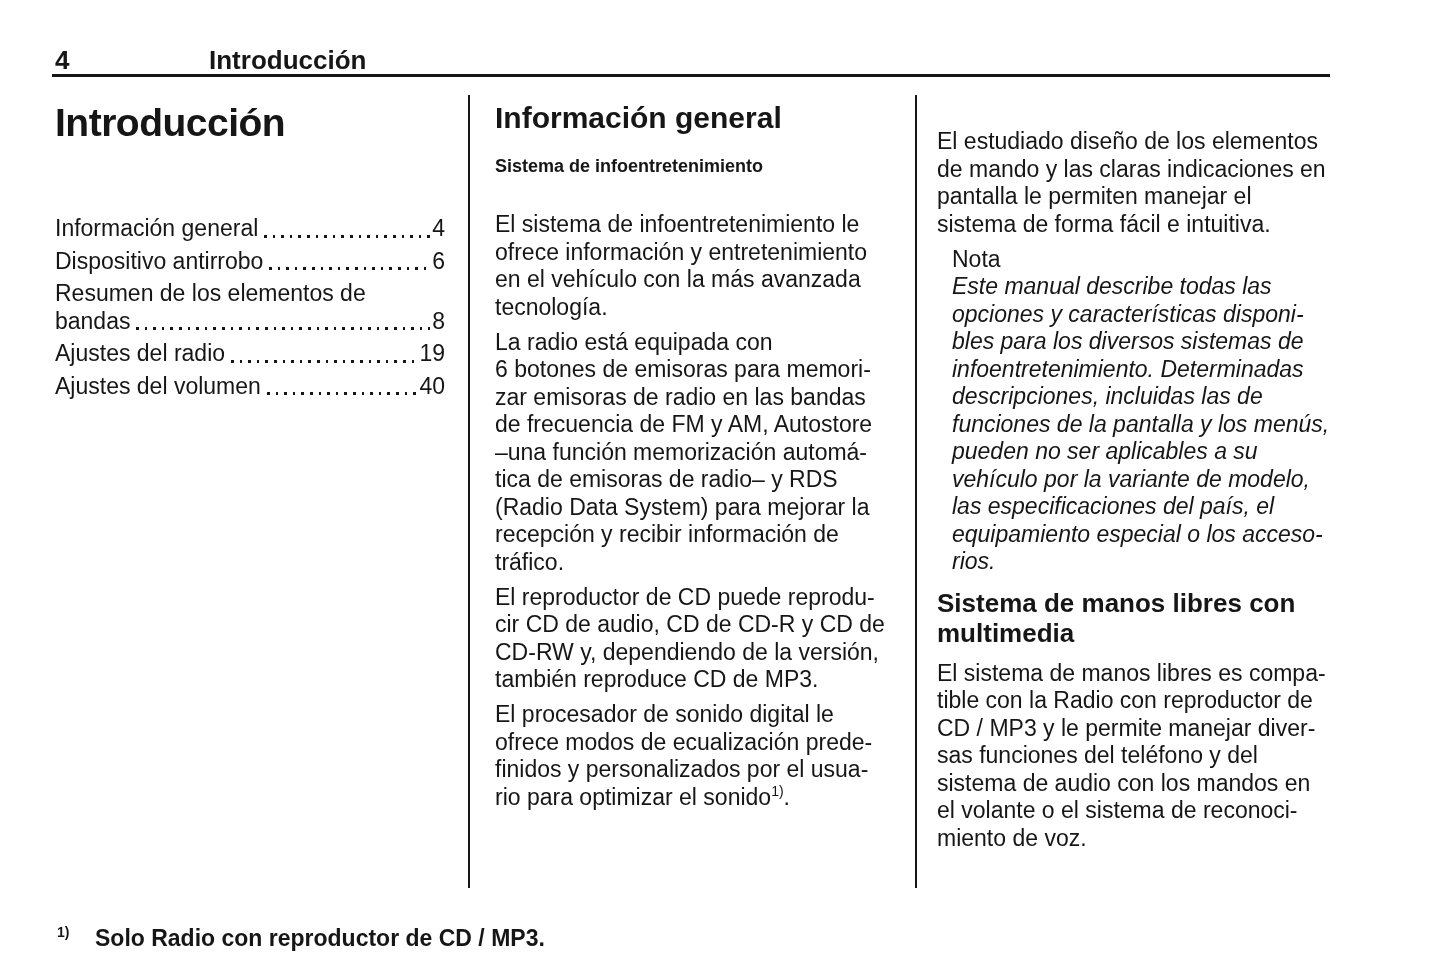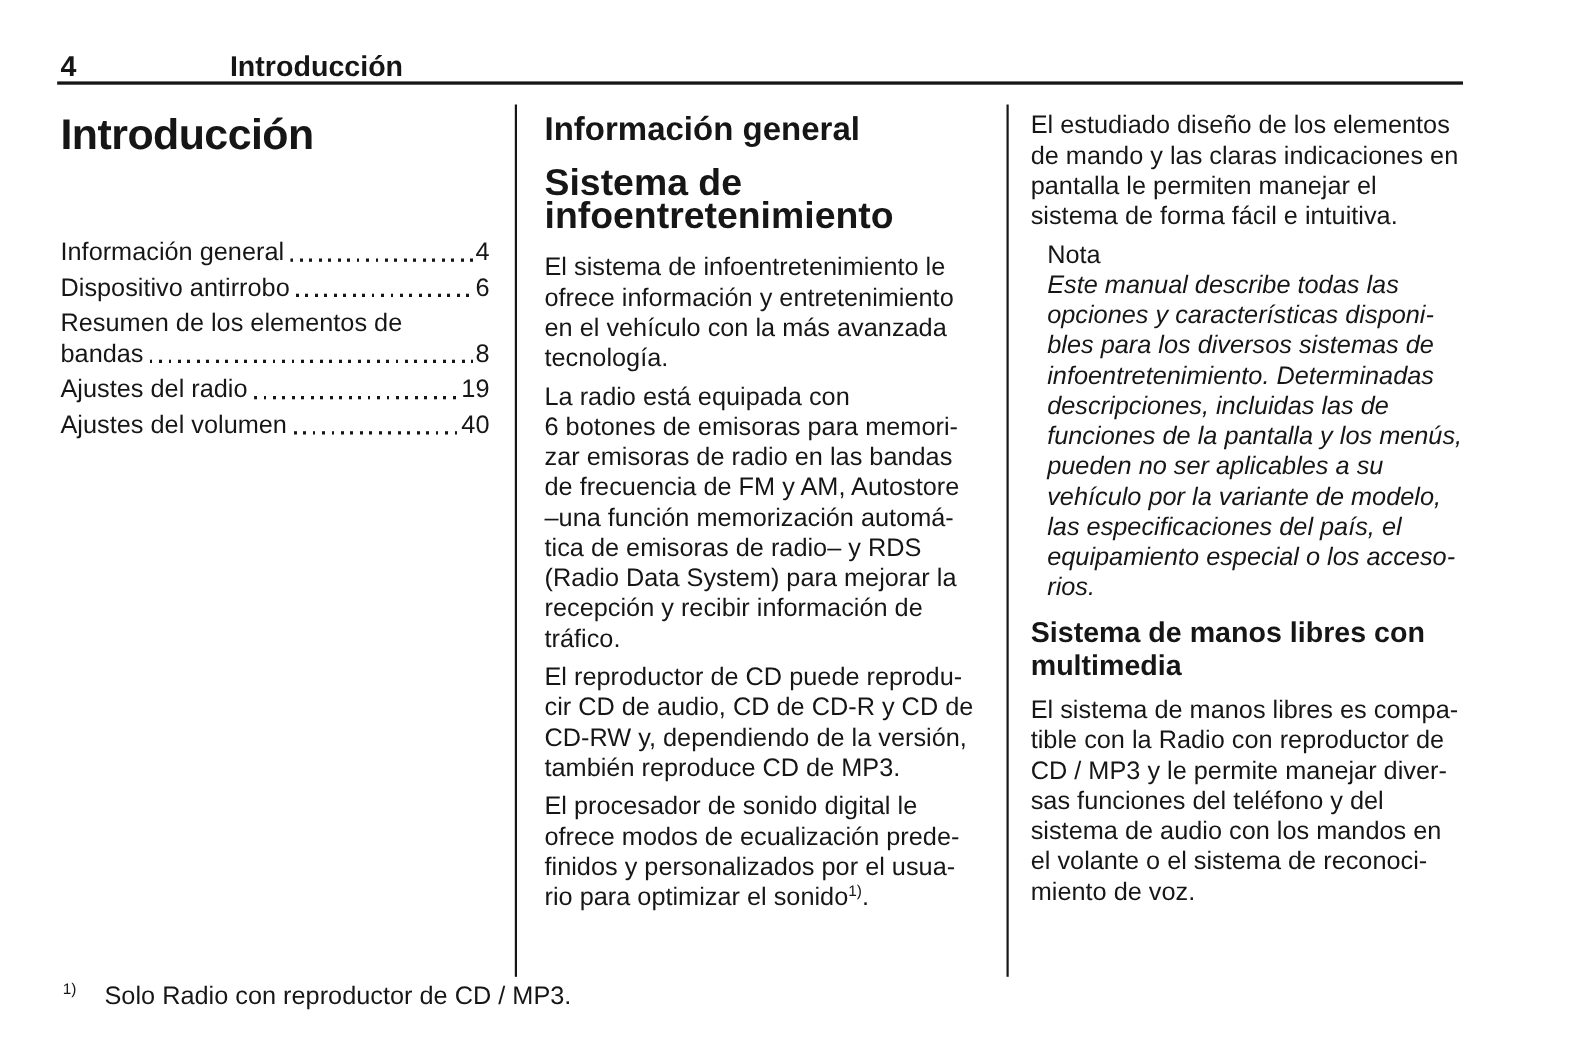--- a/index.html
+++ b/index.html
@@ -15,21 +15,21 @@
 
   
   .page-num   { left:55px;  top:45px; font-size:26px; font-weight:bold; line-height:30px; }
   .run-title  { left:209px; top:45px; font-size:26px; font-weight:bold; line-height:30px; }
   .header-rule{ left:52px;  top:74px; width:1278px; height:2.5px; background:#161616; }
 
   
   .col { top:95px; font-size:23px; line-height:27.5px; }
   #col1 { left:55px;  width:390px; }
   #col2 { left:495px; width:402px; }
-  #col3 { left:937px; width:400px; }
+  #col3 { left:937px; width:400px;margin-top:28px; }
 
   .vrule { top:95px; width:2px; height:793px; background:#161616; }
   #vrule1 { left:468px; }
   #vrule2 { left:915px; }
 
   .doc-title { font-size:39px; font-weight:bold; line-height:44px; margin:6px 0 0; letter-spacing:-0.5px; }
 
   
   .toc { margin-top:70px; }
   .toc-entry { margin-bottom:5px; }
@@ -38,34 +38,34 @@
   .toc-leader {
     flex:1; height:3px; align-self:flex-end;
     margin:0 2px 5px 6px;
     background-image:repeating-linear-gradient(to right,
       #161616 0px, #161616 2.6px, transparent 2.6px, transparent 8.6px);
   }
   .toc-page { white-space:nowrap; }
 
   
   .h-section    { font-size:30px; font-weight:bold; line-height:35px; margin:5px 0 0; }
-  .h-subsection { font-size:34px; font-weight:bold; line-height:30px; margin:16px 0 18px; white-space:pre-line; }
+  .h-subsection { font-size:18px; font-weight:bold; line-height:30px; margin:16px 0 30px; white-space:pre-line; }
   .h-subsection2{ font-size:26px; font-weight:bold; line-height:30px; margin:12px 0 12px; white-space:pre-line; }
 
   
   p.body { margin:0 0 7.5px; white-space:pre-line; }
   p.first { margin-top:5px; }
 
   .note-block { margin:0 0 7.5px 15px; }
   .note-label { white-space:pre-line; }
   .note-text  { white-space:pre-line;font-style:italic; }
 
   sup.fn-ref { font-size:14px; vertical-align:super; line-height:0; }
 
-  .footnote { left:55px; top:892px; font-size:23px; line-height:27.5px; }
+  .footnote { left:55px; top:925px; font-size:23px; line-height:27.5px;font-weight:bold; }
   .footnote sup.fn-ref { display:inline-block; width:22px; margin-left:2px; }
   .fn-text { margin-left:16px; }
 </style>
 </head>
 <body>
 
 <div class="abs page-num">4</div>
 <div class="abs run-title">Introducción</div>
 <div class="abs header-rule"></div>
 

